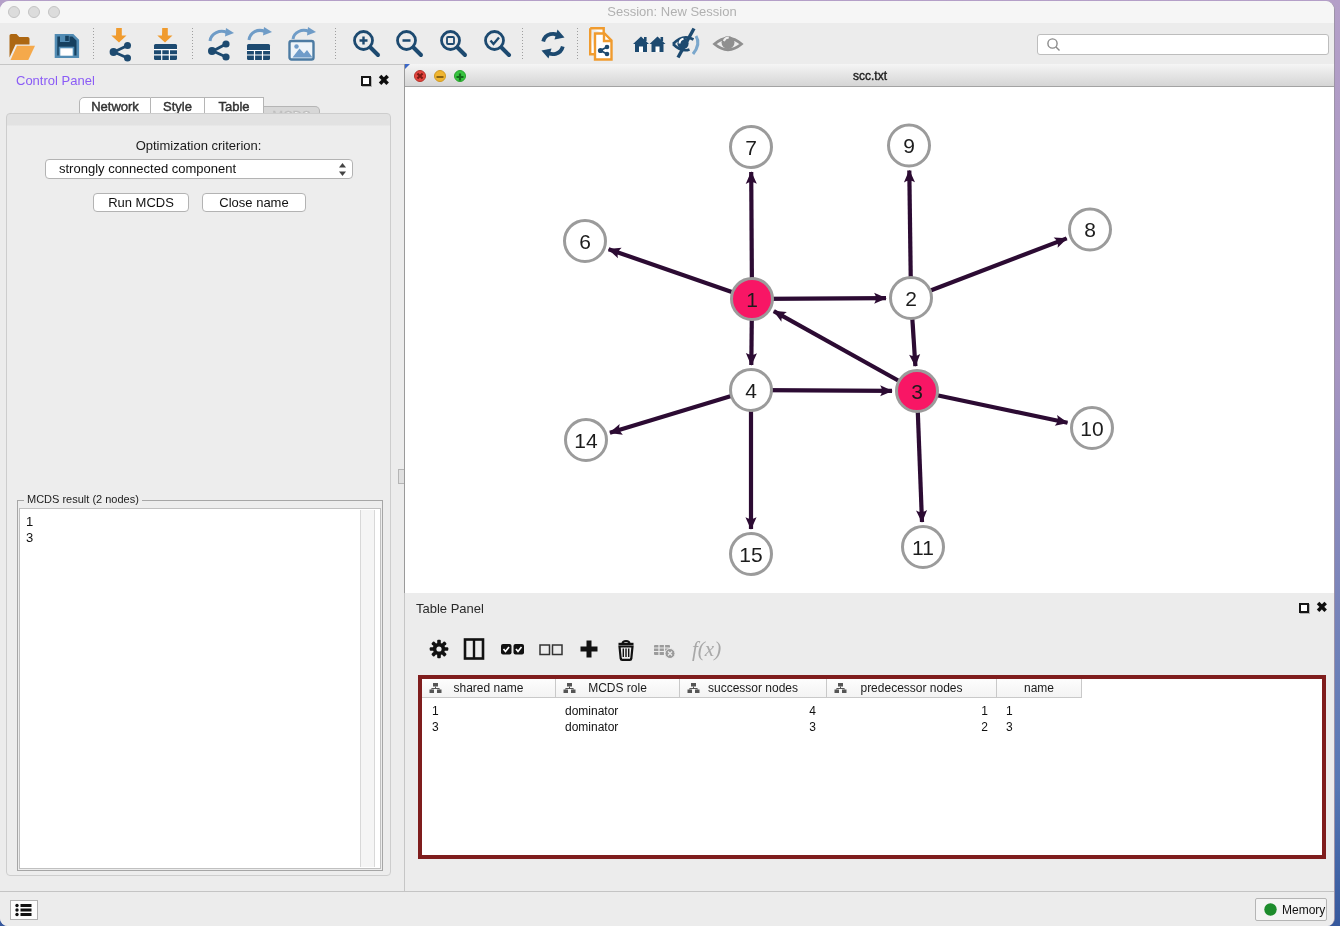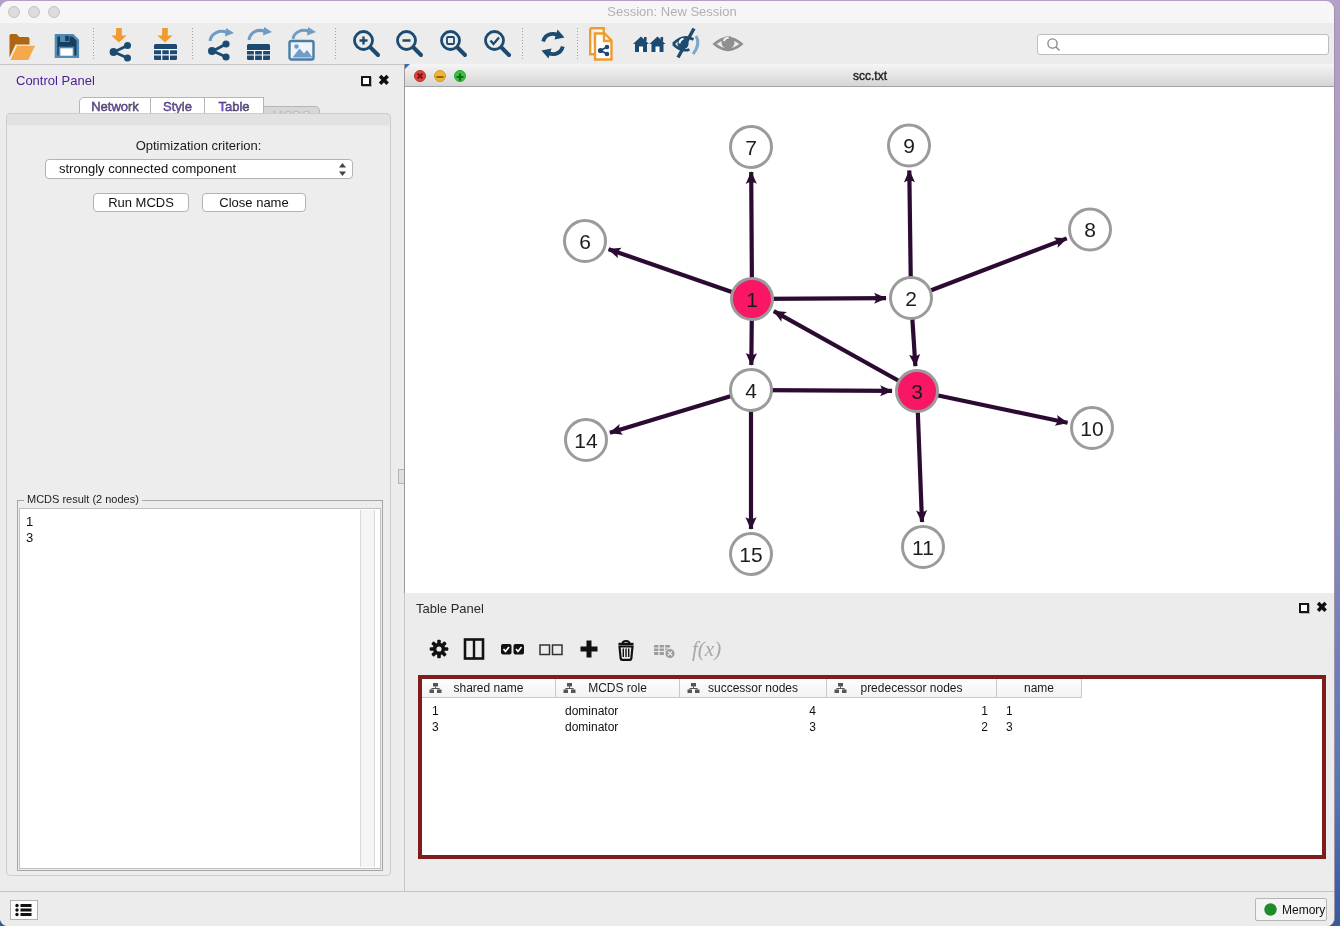--- a/index.html
+++ b/index.html
@@ -18,27 +18,27 @@
   font-size:13px;color:#b1b1b1;}
 
 #toolbar{position:absolute;left:0;top:22px;width:100%;height:41px;
   background:#ececec;border-bottom:1px solid #c6c6c6;}
 .sep{position:absolute;top:5px;width:1px;height:32px;
   background-image:repeating-linear-gradient(#9f9f9f 0 1px,transparent 1px 3px);}
 .ticon{position:absolute;top:4px;}
 #search{position:absolute;left:1037px;top:11px;width:290px;height:19px;
   background:#fff;border:1px solid #bdbdbd;border-radius:3px;}
 
-#cp-title{position:absolute;left:16px;top:72px;font-size:13px;color:#4c1d95;}
+#cp-title{position:absolute;left:16px;top:72px;font-size:13px;color:#8b5cf6;}
 .wbox{position:absolute;width:6px;height:6px;border:2px solid #161616;background:#fff;box-shadow:1px 1px 0 #b5b5b5;}
 .wx{position:absolute;font-size:14px;font-weight:bold;color:#0d0d0d;}
 #tabs{position:absolute;left:79px;top:96px;height:20px;display:flex;
   font-size:13px;}
 .tab{box-sizing:border-box;border:1px solid #b5b5b5;border-left:none;
-  background:#fff;color:#8b5cf6;text-align:center;line-height:18px;-webkit-text-stroke:0.4px #222;}
+  background:#fff;color:#404040;text-align:center;line-height:18px;-webkit-text-stroke:0.4px #222;}
 .tab.first{border-left:1px solid #b5b5b5;border-radius:5px 0 0 5px;}
 .tab.sel{background:#d7d7d7;color:#bdbdbd;text-shadow:0 1px 0 #fff;
   border-radius:0 5px 5px 0;margin-top:9px;-webkit-text-stroke:0.4px #c2c2c2;}
 #tabpane{position:absolute;left:6px;top:112px;width:385px;height:763px;
   box-sizing:border-box;border:1px solid #cdcdcd;border-radius:4px;
   background:linear-gradient(#e2e2e2 0,#e2e2e2 11px,#ededed 12px,#ededed 100%);}
 #optlabel{position:absolute;left:6px;top:137px;width:385px;text-align:center;
   font-size:13px;color:#1c1c1c;}
 #dropdown{position:absolute;left:45px;top:158px;width:308px;height:20px;
   box-sizing:border-box;background:#fff;border:1px solid #b3b3b3;border-radius:4px;

